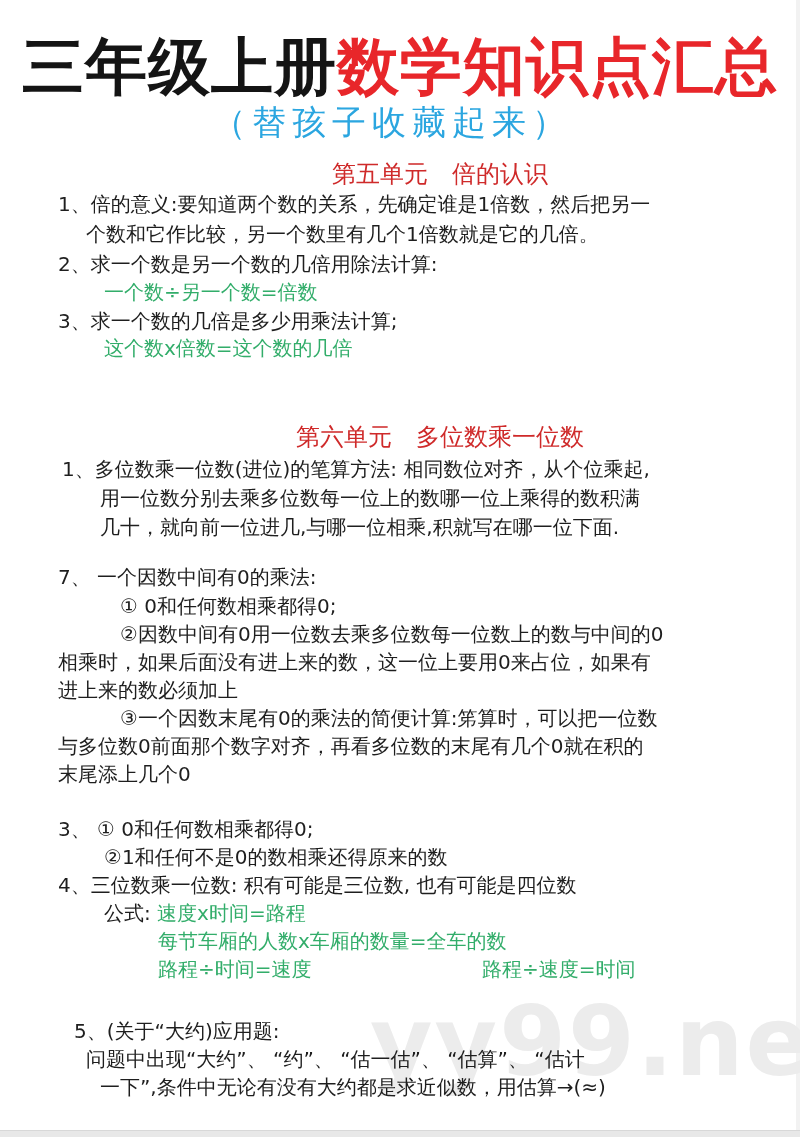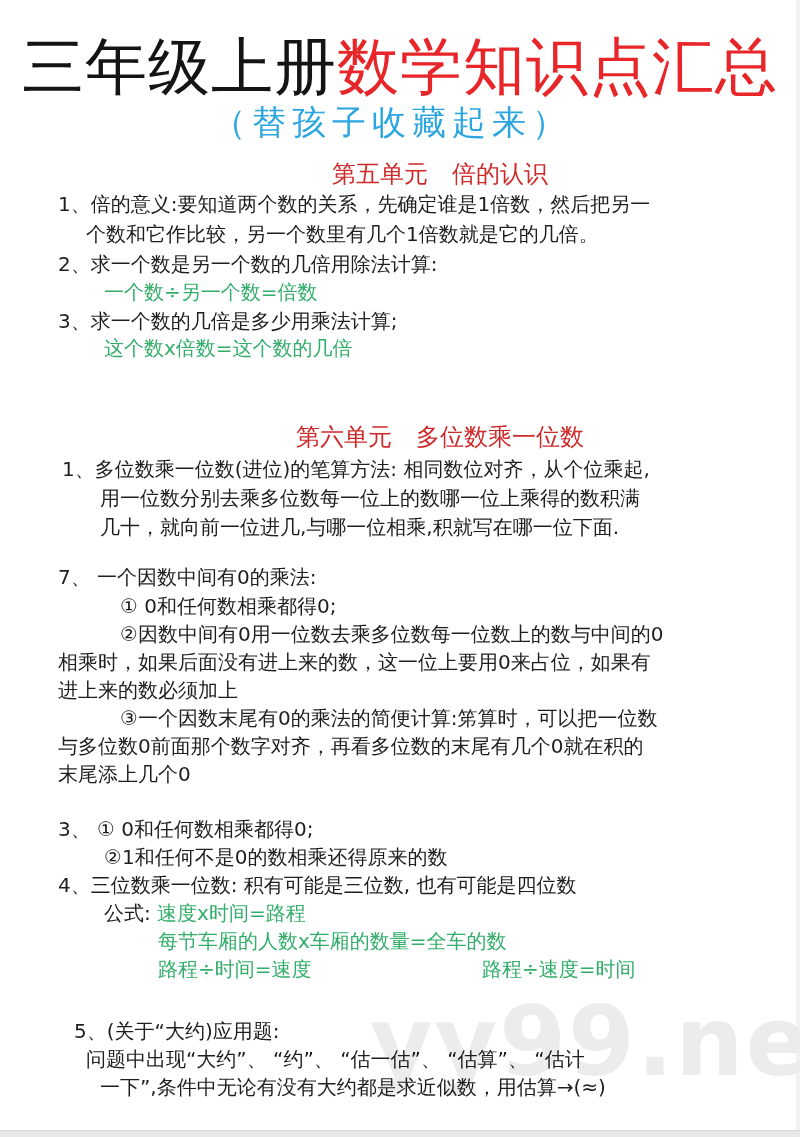--- a/index.html
+++ b/index.html
@@ -4,21 +4,21 @@
 <style>
   html, body { margin: 0; padding: 0; background: #ffffff; }
   body { width: 800px; height: 1137px; position: relative; overflow: hidden;
          font-family: "DejaVu Sans", "Liberation Sans", sans-serif; color: #1c1c1c; }
   .page { position: absolute; left: 0; top: 0; width: 800px; height: 1130px; background: #fff; }
   .bottom-border { position: absolute; left: 0; top: 1130px; width: 800px; height: 7px;
                    background: #e8e8e8; border-top: 1px solid #d8d8d8; }
   .right-border { position: absolute; left: 796px; top: 0; width: 4px; height: 1137px; background: #f2f2f2; }
 
   .title { position: absolute; left: 0; top: 30px; width: 800px; text-align: center;
-           font-size: 62px; font-weight: normal; letter-spacing: 1px; line-height: 74px; white-space: nowrap; }
+           font-size: 62px; font-weight: bold; letter-spacing: 1px; line-height: 74px; white-space: nowrap; }
   .title .black { color: #141414; }
   .title .red { color: #e8262a; }
   .subtitle { position: absolute; left: 0; top: 100px; width: 784px; text-align: center;
               font-size: 34px; color: #2ba6e0; letter-spacing: 6px; line-height: 44px; white-space: nowrap; }
 
   .unit-title { position: absolute; left: 0; width: 800px; text-align: center;
                 font-size: 24px; color: #cf2a2a; line-height: 32px; white-space: nowrap; padding-left: 40px; }
   .line { position: absolute; font-size: 20px; line-height: 28px; white-space: nowrap; color: #1e1e1e; }
   .green { color: #32ad6a; }
 

